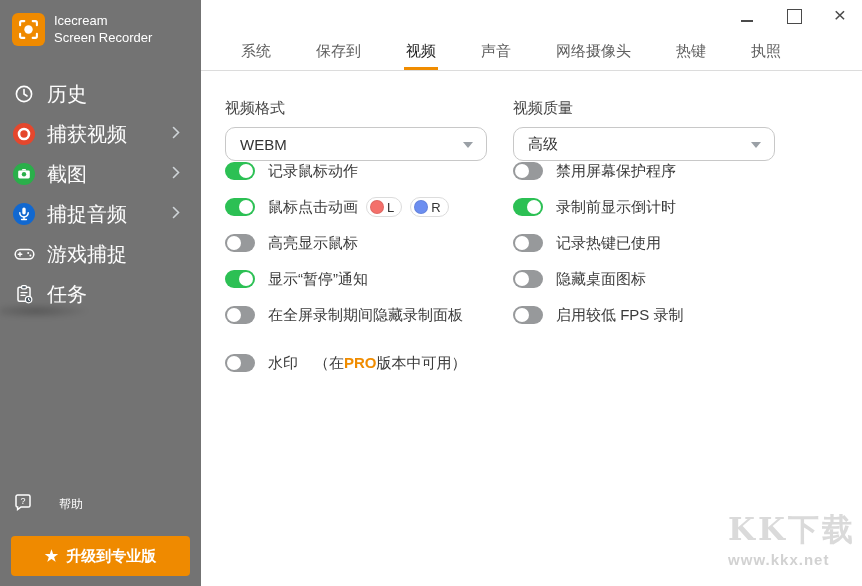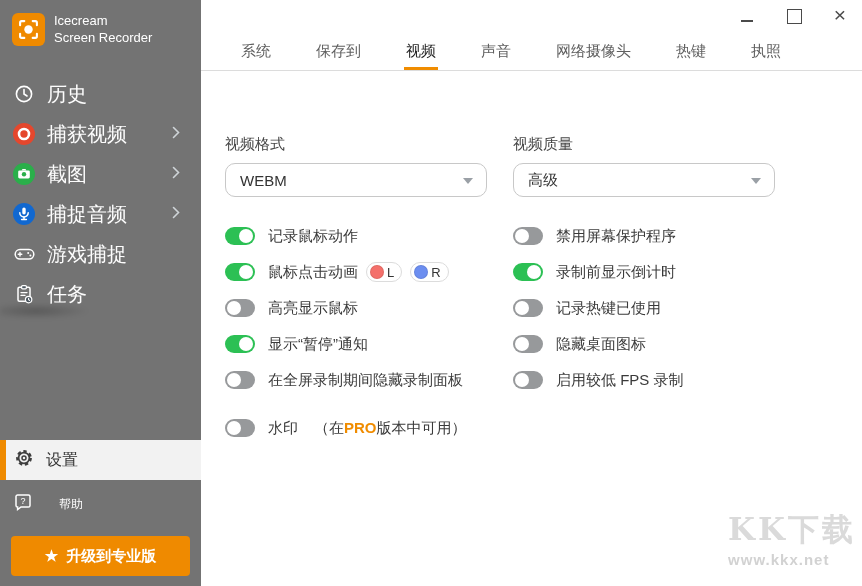--- a/index.html
+++ b/index.html
@@ -66,33 +66,33 @@
     display:flex; gap:41px; padding-left:38px; border-bottom:1px solid #dcdcdc;
     height:31px; align-items:flex-end;
   }
   .tab {
     font-size:15px; color:#5f5f5f; padding:0 2px 9px; cursor:pointer; white-space:nowrap;
   }
   .tab.active { color:#1f1f1f; padding-bottom:6px; border-bottom:3px solid #f08c00; }
   .content { display:flex; padding:28px 0 0 24px; }
   .col-left { width:288px; flex:0 0 auto; }
   .col-right { flex:1; }
-  .field-label { font-size:15px; color:#464646;margin-top:36px; }
+  .field-label { font-size:15px; color:#464646; }
   .select-box {
     position:relative; margin-top:9px; width:262px; height:34px;
     border:1px solid #c8c8c8; border-radius:10px; background:#fff;
     display:flex; align-items:center; padding-left:14px; cursor:pointer;
   }
   .select-box .sel-value { font-size:15px; color:#333; }
   .select-box .caret {
     position:absolute; right:13px; top:50%; margin-top:-2px;
     width:0; height:0; border-left:5px solid transparent; border-right:5px solid transparent;
     border-top:6px solid #9aa0a6;
   }
-  .toggle-list { margin-top:29px; }
+  .toggle-list { }
   .toggle-row { display:flex; align-items:center; height:20px; margin-bottom:16px; }
   .toggle-row.watermark-row { margin-top:28px; }
   .switch {
     position:relative; width:30px; height:18px; border-radius:9px; flex:0 0 auto; cursor:pointer;
   }
   .switch.on { background:#2cc054; }
   .switch.off { background:#97999b; }
   .switch .knob {
     position:absolute; top:2px; width:14px; height:14px; border-radius:50%; background:#fff;
   }
@@ -223,30 +223,20 @@
             <path d="M14.6 14.2v1.5l1 .7" fill="none" stroke="#fff" stroke-width="1.1" stroke-linecap="round"></path>
           </svg>
         </span>
         <span class="mi-label">任务</span>
       </div>
 
     </div>
 
     <div class="smudge"></div>
 
-    <div class="settings-row">
-      <span class="mi-icon">
-        <svg width="20" height="20" viewBox="0 0 20 20">
-          <circle cx="10" cy="10" r="6.4" fill="none" stroke="#3f3f3f" stroke-width="3" stroke-dasharray="3.2 2.55"></circle>
-          <circle cx="10" cy="10" r="5.4" fill="none" stroke="#3f3f3f" stroke-width="1.7"></circle>
-          <circle cx="10" cy="10" r="2" fill="none" stroke="#3f3f3f" stroke-width="1.5"></circle>
-        </svg>
-      </span>
-      <span class="mi-label">设置</span>
-    </div>
 
     <div class="help-row">
       <span class="mi-icon">
         <svg width="20" height="20" viewBox="0 0 20 20">
           <path d="M4.6 3h10.8a1.6 1.6 0 0 1 1.6 1.6v8.8a1.6 1.6 0 0 1-1.6 1.6H8l-3.4 2.6V15h-.0A1.6 1.6 0 0 1 3 13.4V4.6A1.6 1.6 0 0 1 4.6 3z" fill="none" stroke="#fff" stroke-width="1.5"></path>
           <text x="10" y="12.2" text-anchor="middle" font-size="9" fill="#fff" font-family="Liberation Sans, sans-serif">?</text>
         </svg>
       </span>
       <span class="mi-label">帮助</span>
     </div>

